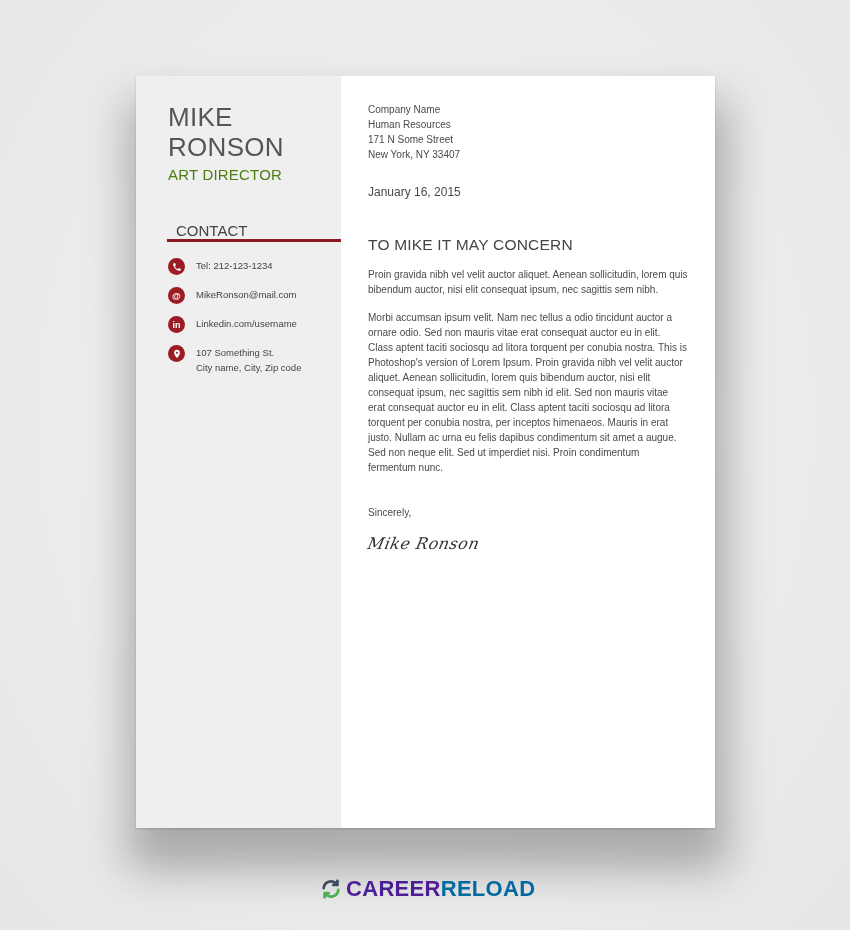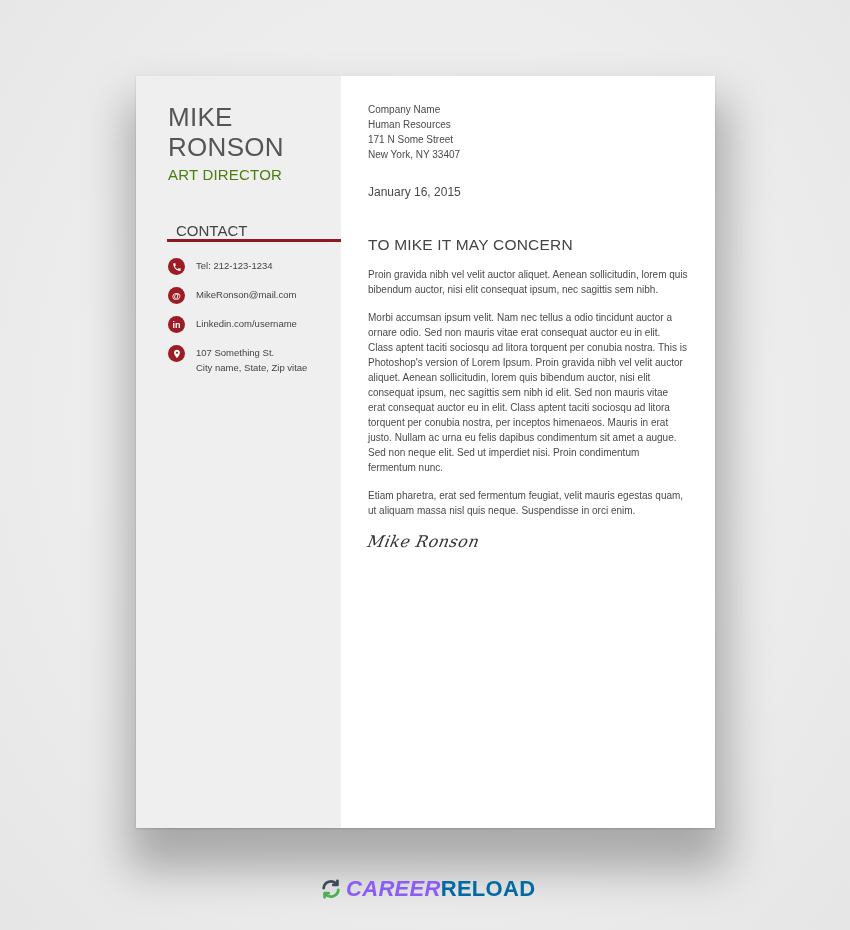--- a/index.html
+++ b/index.html
@@ -66,21 +66,21 @@
       font-family: "DejaVu Serif", serif; font-style: italic;
       font-size: 16px; color: #333; margin-top: 14px; letter-spacing: 0.5px;
       transform: skewX(-12deg); transform-origin: left; display: inline-block;
     }
     .brand {
       position: absolute; left: 320px; top: 876px;
       display: flex; align-items: center;
       font-size: 22px; letter-spacing: 0.3px;
     }
     .brand-icon svg { width: 22px; height: 22px; display: block; margin-right: 4px; }
-    .brand-bold { font-weight: bold; color: #8b5cf6; font-style: italic; }
+    .brand-bold { font-weight: bold; color: #4c1d95; }
     .brand-light { color: #0369a1; font-weight: bold; }
   </style>
 </head>
 <body>
 
 <div class="page-shadow"></div>
 
 <div class="page">
   <div class="sidebar">
     <div class="name">
@@ -110,38 +110,38 @@
         <span class="contact-text">Linkedin.com/username</span>
       </div>
       <div class="contact-item">
         <span class="contact-icon">
           <svg viewBox="0 0 24 24">
               <path d="M12 2C8.1 2 5 5.1 5 9c0 5.2 7 13 7 13s7-7.8 7-13c0-3.9-3.1-7-7-7zm0 9.5c-1.4 0-2.5-1.1-2.5-2.5S10.6 6.5 12 6.5s2.5 1.1 2.5 2.5-1.1 2.5-2.5 2.5z"></path>
             </svg>
         </span>
         <span class="contact-text">
           <div>107 Something St.</div>
-          <div>City name, State, Zip vitae</div>
+          <div>City name, City, Zip code</div>
         </span>
       </div>
     </div>
   </div>
 
   <div class="letter">
     <div class="addr">
       <div>Company Name</div>
       <div>Human Resources</div>
       <div>171 N Some Street</div>
       <div>New York, NY 33407</div>
     </div>
     <div class="date">January 16, 2015</div>
     <div class="salutation">TO MIKE IT MAY CONCERN</div>
     <div class="para">Proin gravida nibh vel velit auctor aliquet. Aenean sollicitudin, lorem quis bibendum auctor, nisi elit consequat ipsum, nec sagittis sem nibh.</div>
     <div class="para">Morbi accumsan ipsum velit. Nam nec tellus a odio tincidunt auctor a ornare odio. Sed non  mauris vitae erat consequat auctor eu in elit. Class aptent taciti sociosqu ad litora torquent per conubia nostra. This is Photoshop's version  of Lorem Ipsum. Proin gravida nibh vel velit auctor aliquet. Aenean sollicitudin, lorem quis bibendum auctor, nisi elit consequat ipsum, nec sagittis sem nibh id elit. Sed non  mauris vitae erat consequat auctor eu in elit. Class aptent taciti sociosqu ad litora torquent per conubia nostra, per inceptos himenaeos. Mauris in erat justo. Nullam ac urna eu felis dapibus condimentum sit amet a augue. Sed non neque elit. Sed ut imperdiet nisi. Proin condimentum fermentum nunc.</div>
-    <div class="para">Etiam pharetra, erat sed fermentum feugiat, velit mauris egestas quam, ut aliquam massa nisl quis neque. Suspendisse in orci enim.</div>
+    <div class="closing">Sincerely,</div>
     <div class="signature">Mike Ronson</div>
   </div>
 </div>
 
 <div class="brand">
   <span class="brand-icon">
     <svg viewBox="0 0 24 24">
       <path d="M4 11a8 8 0 0 1 14-4.5" fill="none" stroke="#3d4a5c" stroke-width="3" stroke-linecap="round"></path>
       <path d="M19 3v4.5h-4.5" fill="none" stroke="#3d4a5c" stroke-width="3" stroke-linecap="round" stroke-linejoin="round"></path>
       <path d="M20 13a8 8 0 0 1-14 4.5" fill="none" stroke="#4caf50" stroke-width="3" stroke-linecap="round"></path>

